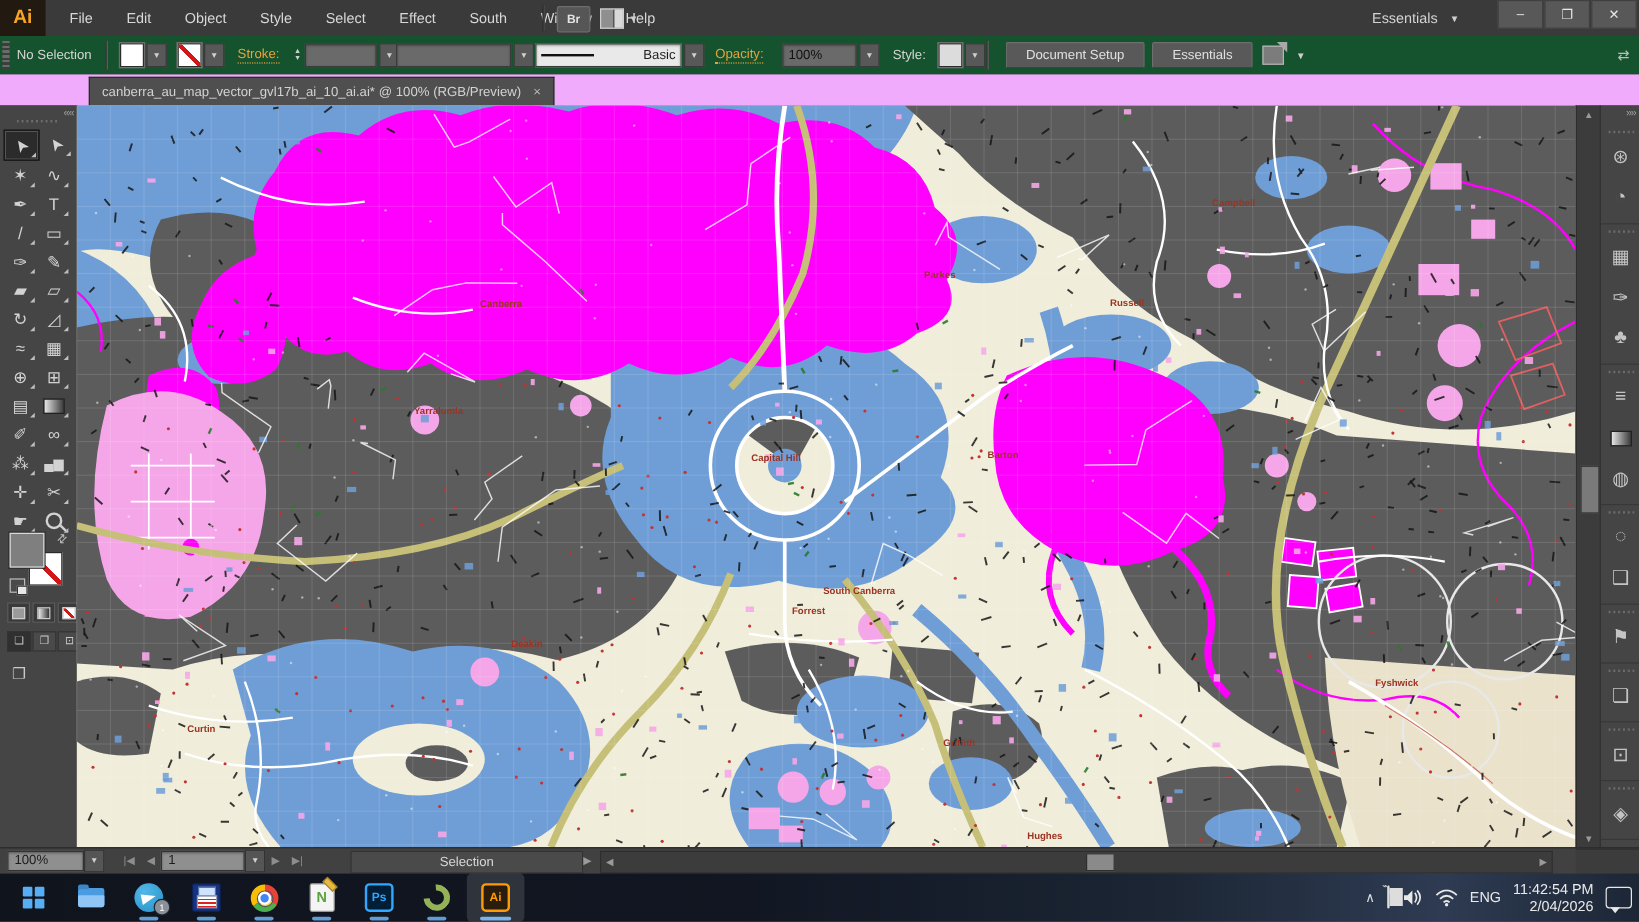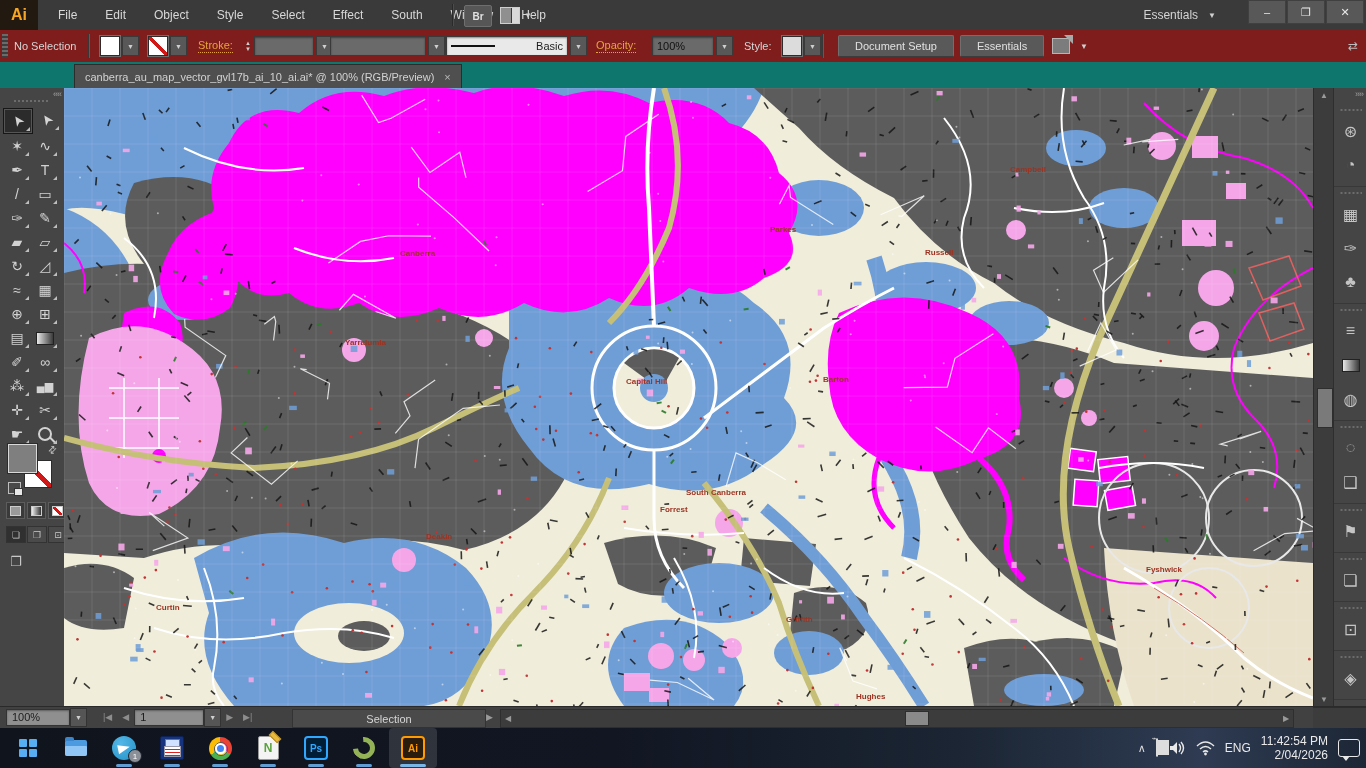--- a/index.html
+++ b/index.html
@@ -16,21 +16,21 @@
     border-radius:2px;color:#e2e2e2;font-size:10px;font-weight:bold;display:flex;align-items:center;justify-content:center;}
   #arrange-btn{position:absolute;left:500px;top:5px;width:40px;height:20px;display:flex;align-items:center;color:#cfcfcf;}
   .arr-ic{width:18px;height:15px;border:1px solid #cfcfcf;background:#8f8f8f;display:inline-block;position:relative;}
   .arr-ic::after{content:"";position:absolute;right:0;top:0;width:7px;height:15px;border-left:1px solid #3a3a3a;background:#d9d9d9;}
   .dd-caret{font-size:8px;color:#cfcfcf;margin-left:4px;}
   #workspace{position:absolute;right:150px;top:0;height:30px;display:flex;align-items:center;color:#d4d4d4;font-size:12px;gap:6px;}
   #win-controls{position:absolute;right:2px;top:0;display:flex;}
   .win-btn{width:36px;height:22px;background:#585858;border:1px solid #404040;color:#e8e8e8;font-size:11px;
     display:flex;align-items:center;justify-content:center;margin-left:1px;}
   
-  #controlbar{position:absolute;left:0;top:30px;width:1366px;height:32px;background:#7f1d1d;border-bottom:1px solid #2a2a2a;
+  #controlbar{position:absolute;left:0;top:30px;width:1366px;height:32px;background:#14532d;border-bottom:1px solid #2a2a2a;
     color:#d6d6d6;font-size:11px;}
   .cb-grip{position:absolute;left:2px;top:4px;width:6px;height:24px;
     background:repeating-linear-gradient(180deg,#6b6b6b 0 2px,#3d3d3d 2px 4px);}
   .cb{position:absolute;top:0;height:32px;display:flex;align-items:center;}
   .cb-sep{position:absolute;top:4px;width:1px;height:24px;background:#383838;border-right:1px solid #5c5c5c;}
   .swatch{width:18px;height:18px;background:#fff;border:1px solid #2c2c2c;box-shadow:0 0 0 1px #6d6d6d;position:relative;}
   .swatch.none::after{content:"";position:absolute;inset:0;
     background:linear-gradient(45deg,transparent 43%,#d01818 43%,#d01818 57%,transparent 57%);}
   .mini-dd{width:15px;height:18px;background:#585858;border:1px solid #3a3a3a;display:flex;align-items:center;justify-content:center;
     font-size:7px;color:#cfcfcf;margin-left:2px;}
@@ -39,21 +39,21 @@
   .field{height:18px;background:#8f8f8f;border:1px solid #3a3a3a;box-shadow:inset 0 1px 2px rgba(0,0,0,.4);
     color:#1d1d1d;display:flex;align-items:center;padding:0 4px;gap:35px;}
   .field.dk{background:#6a6a6a;}
   .brush-line{width:52px;height:2px;background:#111;margin-right:6px;}
   .cb-btn{height:20px;background:#595959;border:1px solid #6f6f6f;border-bottom-color:#3c3c3c;border-radius:2px;
     color:#e0e0e0;display:flex;align-items:center;justify-content:center;padding:0 16px;font-size:11px;}
   .sel-sim{width:16px;height:14px;border:1px solid #b5b5b5;background:#7c7c7c;position:relative;}
   .sel-sim::after{content:"";position:absolute;right:-4px;top:-4px;width:9px;height:9px;background:#a9a9a9;
     clip-path:polygon(0 0,100% 0,100% 100%);}
   
-  #tabbar{position:absolute;left:0;top:62px;width:1366px;height:26px;background:#0f766e;border-bottom:1px solid #242424;}
+  #tabbar{position:absolute;left:0;top:62px;width:1366px;height:26px;background:#f0abfc;border-bottom:1px solid #242424;}
   #doc-tab{position:absolute;left:74px;top:2px;height:24px;background:#4f4f4f;border:1px solid #2c2c2c;border-bottom:none;
     display:flex;align-items:center;padding:0 10px;color:#d2d2d2;font-size:11px;gap:10px;}
   #tab-close{color:#b9b9b9;font-size:11px;}
   
   #main{position:absolute;left:0;top:88px;width:1366px;height:618px;background:#404040;}
   
   #toolbar{position:absolute;left:0;top:0;width:64px;height:618px;background:#454545;border-right:1px solid #2e2e2e;}
   #tb-collapse{position:absolute;right:3px;top:1px;color:#9f9f9f;font-size:9px;letter-spacing:-1px;}
   .grip-dots{height:5px;margin:3px 14px 2px 14px;
     background:repeating-linear-gradient(90deg,#6c6c6c 0 2px,transparent 2px 4px);background-size:4px 2px;background-repeat:repeat-x;background-position:center;}

